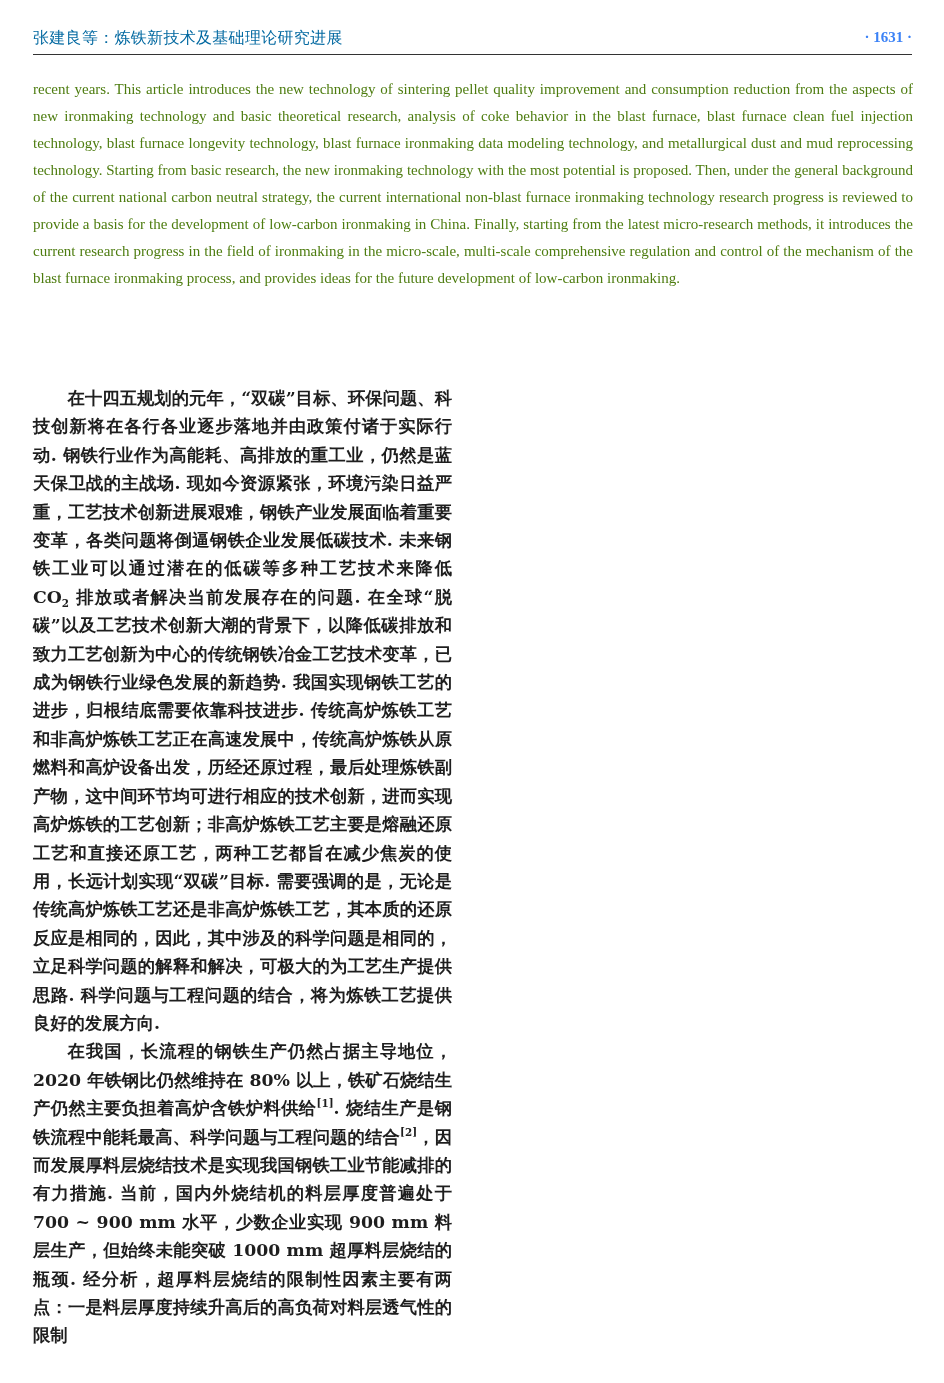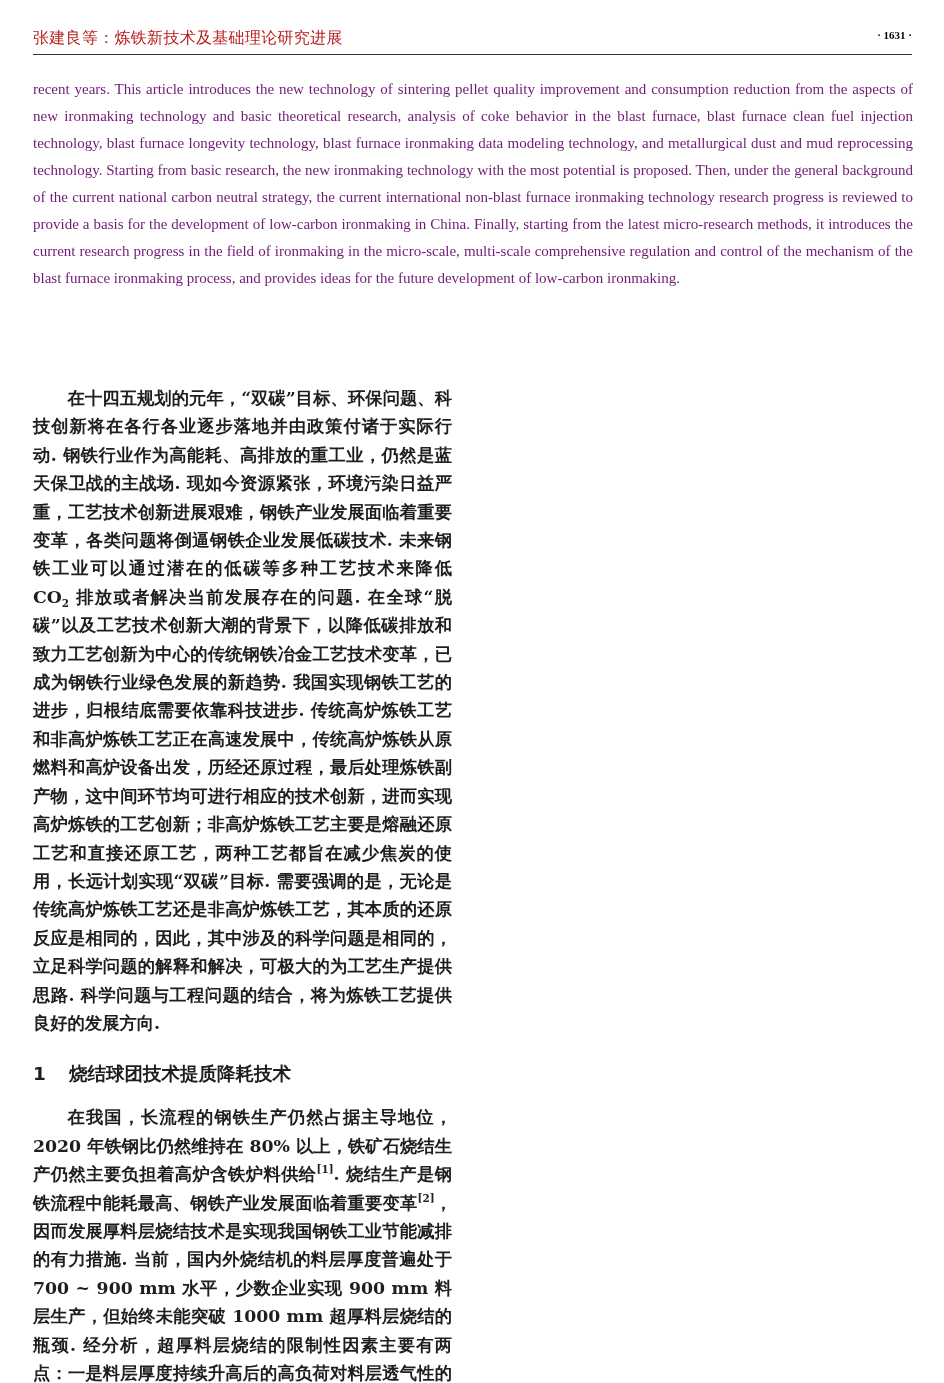--- a/index.html
+++ b/index.html
@@ -1,20 +1,20 @@
 <!DOCTYPE html>
 <html><head>
 <meta charset="utf-8">
 <style>
   html, body { margin: 0; padding: 0; background: #ffffff; }
   body { width: 944px; height: 1383px; position: relative; overflow: hidden; color: #1a1a1a; font-family: "Liberation Serif", "DejaVu Serif", serif; }
   .header { position: absolute; left: 33px; right: 32px; top: 28px; height: 26px; border-bottom: 1.5px solid #333; }
-  .header .title { position: absolute; left: 0; top: 0; font-size: 16px; letter-spacing: 0.3px; color: #b91c1c; }
-  .header .page { position: absolute; right: 0; top: 1px; font-size: 11px; font-weight: bold; color: #000000; }
-  .abstract { position: absolute; left: 33px; width: 880px; top: 76px; font-size: 15px; line-height: 27px; text-align: justify; color: #701a75; }
+  .header .title { position: absolute; left: 0; top: 0; font-size: 16px; letter-spacing: 0.3px; color: #0369a1; }
+  .header .page { position: absolute; right: 0; top: 1px; font-size: 15px; font-weight: bold; color: #3b82f6; }
+  .abstract { position: absolute; left: 33px; width: 880px; top: 76px; font-size: 15px; line-height: 27px; text-align: justify; color: #4d7c0f; }
   .abstract p { margin: 0; }
   .keywords { margin: 0; }
   .keywords .kw-label { font-weight: bold; margin-right: 12px; }
   .col { position: absolute; top: 384px; font-size: 17.3px; line-height: 28.4px; text-align: justify; color: #1e1e1e; font-family: "DejaVu Serif", "Liberation Serif", serif; }
   .col.left { left: 33px; width: 419px; }
   .col.right { left: 494px; width: 419px; }
   .col p { margin: 0; font-weight: bold; }
   .indent { text-indent: 2em; }
   .h1 { font-family: "DejaVu Sans", "Liberation Sans", sans-serif; font-weight: bold; font-size: 18.5px; margin: 24px 0 16px 0; line-height: 26px; }
   .h1 .num { display: inline-block; width: 36px; }
@@ -30,20 +30,19 @@
   <span class="page">· 1631 ·</span>
 </div>
 
 <div class="abstract">
   <p>recent years. This article introduces the new technology of sintering pellet quality improvement and consumption reduction from the aspects of new ironmaking technology and basic theoretical research, analysis of coke behavior in the blast furnace, blast furnace clean fuel injection technology, blast furnace longevity technology, blast furnace ironmaking data modeling technology, and metallurgical dust and mud reprocessing technology. Starting from basic research, the new ironmaking technology with the most potential is proposed. Then, under the general background of the current national carbon neutral strategy, the current international non-blast furnace ironmaking technology research progress is reviewed to provide a basis for the development of low-carbon ironmaking in China. Finally, starting from the latest micro-research methods, it introduces the current research progress in the field of ironmaking in the micro-scale, multi-scale comprehensive regulation and control of the mechanism of the blast furnace ironmaking process, and provides ideas for the future development of low-carbon ironmaking.</p>
 </div>
 
 <div class="col left">
   <p class="indent"><span>在十四五规划的元年，“双碳”目标、环保问题、科技创新将在各行各业逐步落地并由政策付诸于实际行动. 钢铁行业作为高能耗、高排放的重工业，仍然是蓝天保卫战的主战场. 现如今资源紧张，环境污染日益严重，工艺技术创新进展艰难，钢铁产业发展面临着重要变革，各类问题将倒逼钢铁企业发展低碳技术. 未来钢铁工业可以通过潜在的低碳等多种工艺技术来降低 CO</span><sub>2</sub><span> 排放或者解决当前发展存在的问题. 在全球“脱碳”以及工艺技术创新大潮的背景下，以降低碳排放和致力工艺创新为中心的传统钢铁冶金工艺技术变革，已成为钢铁行业绿色发展的新趋势. 我国实现钢铁工艺的进步，归根结底需要依靠科技进步. 传统高炉炼铁工艺和非高炉炼铁工艺正在高速发展中，传统高炉炼铁从原燃料和高炉设备出发，历经还原过程，最后处理炼铁副产物，这中间环节均可进行相应的技术创新，进而实现高炉炼铁的工艺创新；非高炉炼铁工艺主要是熔融还原工艺和直接还原工艺，两种工艺都旨在减少焦炭的使用，长远计划实现“双碳”目标. 需要强调的是，无论是传统高炉炼铁工艺还是非高炉炼铁工艺，其本质的还原反应是相同的，因此，其中涉及的科学问题是相同的，立足科学问题的解释和解决，可极大的为工艺生产提供思路. 科学问题与工程问题的结合，将为炼铁工艺提供良好的发展方向.</span></p>
 
-  <h2 class="h1"><span class="num">1</span><span>烧结球团技术提质降耗技术</span></h2>
 
 
-  <p class="indent"><span>在我国，长流程的钢铁生产仍然占据主导地位，2020 年铁钢比仍然维持在 80% 以上，铁矿石烧结生产仍然主要负担着高炉含铁炉料供给</span><sup>[1]</sup><span>. 烧结生产是钢铁流程中能耗最高、钢铁产业发展面临着重要变革</span><sup>[2]</sup><span>，因而发展厚料层烧结技术是实现我国钢铁工业节能减排的有力措施. 当前，国内外烧结机的料层厚度普遍处于 700 ~ 900 mm 水平，少数企业实现 900 mm 料层生产，但始终未能突破 1000 mm 超厚料层烧结的瓶颈. 经分析，超厚料层烧结的限制性因素主要有两点：一是料层厚度持续升高后的高负荷对料层透气性的限制</span></p>
+  <p class="indent"><span>在我国，长流程的钢铁生产仍然占据主导地位，2020 年铁钢比仍然维持在 80% 以上，铁矿石烧结生产仍然主要负担着高炉含铁炉料供给</span><sup>[1]</sup><span>. 烧结生产是钢铁流程中能耗最高、科学问题与工程问题的结合</span><sup>[2]</sup><span>，因而发展厚料层烧结技术是实现我国钢铁工业节能减排的有力措施. 当前，国内外烧结机的料层厚度普遍处于 700 ~ 900 mm 水平，少数企业实现 900 mm 料层生产，但始终未能突破 1000 mm 超厚料层烧结的瓶颈. 经分析，超厚料层烧结的限制性因素主要有两点：一是料层厚度持续升高后的高负荷对料层透气性的限制</span></p>
 </div>
 
 <div class="col right" style="top:384px;">
 </div>
 
 </body></html>

